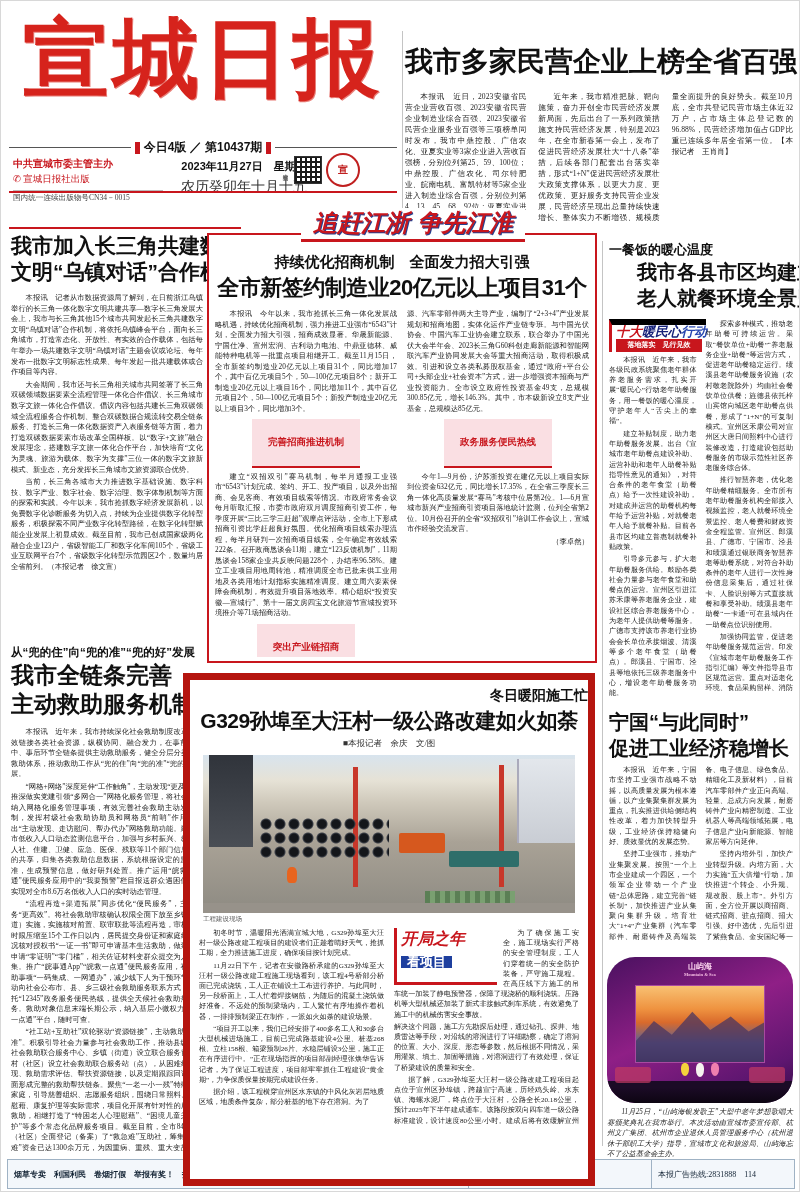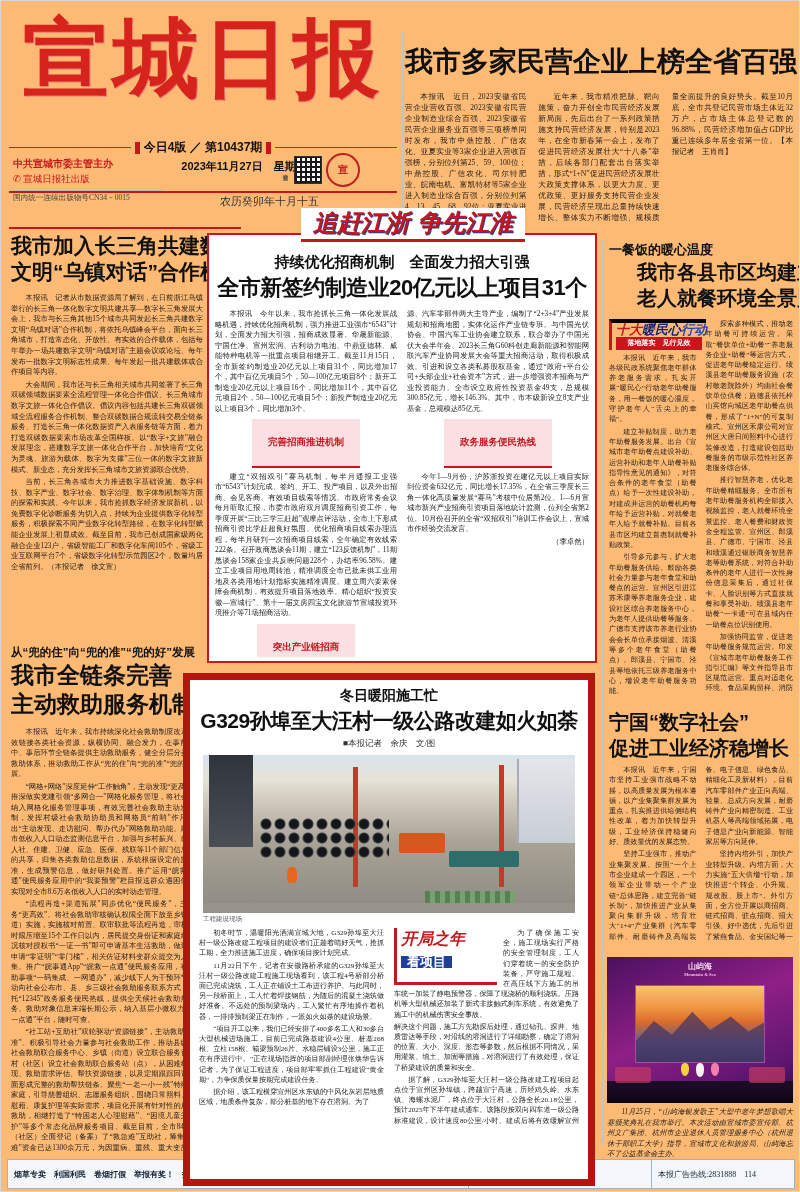--- a/index.html
+++ b/index.html
@@ -1,16 +1,16 @@
 <!DOCTYPE html>
 <html><head>
 <meta charset="utf-8">
 <style>
   html,body{margin:0;padding:0;background:#e9e9e9;}
-  .page{position:relative;width:800px;height:1192px;margin:0 auto;background:#fdba74;
+  .page{position:relative;width:800px;height:1192px;margin:0 auto;background:#ffffff;
         font-family:"Liberation Serif","DejaVu Serif",serif;color:#1c1c1c;overflow:hidden;
         border:1px solid #d8d8d8;box-sizing:border-box;text-decoration:underline;}
   .abs{position:absolute;box-sizing:border-box;}
   .hd{font-family:"Liberation Sans","DejaVu Sans",sans-serif;font-weight:bold;color:#101010;}
   .jt{text-align:justify;}
   .jt p{margin:0 0 2px;text-indent:2em;}
   .byl{text-align:right;font-size:7.4px;}
   .vline{width:1px;background:#c4c4c4;}
   .redline{background:#c8161d;}
   
@@ -29,21 +29,21 @@
   .cbox{border:2px solid #c8161d;background:#fff;}
   .banner{font-size:24px;font-weight:900;font-style:italic;color:#c8161d;background:#fff;
           padding:0 12px 2px;text-shadow:1px 1px 0 #27408f;border-bottom:3px solid #c8161d;
           font-family:"DejaVu Serif",serif;white-space:nowrap;}
   .sub{display:block;width:fit-content;margin:5px auto 4px;padding:18px 16px;background:#fadfe3;
        color:#c8161d;font-weight:bold;font-size:9.5px;border-bottom:2px solid #c8161d;
        font-family:"Liberation Sans",sans-serif;text-indent:0;}
   .cols2{column-count:2;column-gap:9px;column-fill:auto;height:100%;overflow:hidden;}
   .cols3{column-count:3;column-gap:12px;column-fill:auto;height:100%;overflow:hidden;}
   
-  .warm-badge{border-left:3px solid #c8161d;border-top:4px solid #000000;padding:2px 4px 0;
+  .warm-badge{border-left:3px solid #c8161d;border-top:6px solid #000000;padding:2px 4px 0;
               width:86px;margin-bottom:3px;}
   .warm-line1{font-weight:900;font-style:italic;font-size:13px;white-space:nowrap;}
   .warm-line1 .r{color:#c8161d;}.warm-line1 .b{color:#16227a;}.warm-line1 .bl{color:#2a48b0;}
   .warm-line2{background:#c8161d;color:#fff;font-size:7px;text-align:center;padding:1px 0;margin-top:2px;font-weight:bold;}
   .kj-badge{float:left;width:92px;height:50px;margin:0 6px 3px 0;border-left:3px solid #c8161d;
             border-bottom:3px solid #c8161d;padding:2px 4px;}
   .kj-red{color:#c8161d;font-weight:900;font-style:italic;font-size:16px;line-height:1.1;white-space:nowrap;}
   .kj-blue{display:inline-block;background:#1e3f9e;color:#fff;font-weight:bold;font-size:13px;
            padding:1px 6px;margin-top:8px;font-family:"Liberation Sans",sans-serif;}
   
@@ -71,21 +71,21 @@
   <div class="abs" style="left:12px;top:156px;width:150px;">
     <div style="color:#c8161d;font-weight:bold;font-size:10px;">中共宣城市委主管主办</div>
     <div style="color:#c8161d;font-size:9.5px;margin-top:2px;">
       <span style="color:#c8161d;">✆</span>
       <span>宣城日报社出版</span>
     </div>
     <div style="color:#444;font-size:7.6px;margin-top:4px;border-top:1px solid #bbb;padding-top:2px;">国内统一连续出版物号CN34－0015</div>
   </div>
   <div class="abs" style="left:168px;top:158px;width:150px;text-align:center;">
     <div class="hd" style="font-size:11px;">2023年11月27日　星期一</div>
-    <div style="font-size:11px;color:#333;margin-top:20px;text-align:right;">农历癸卯年十月十五</div>
+    <div style="font-size:14px;color:#333;margin-top:4px;">农历癸卯年十月十五</div>
   </div>
   <div class="abs" style="left:282px;top:152px;width:110px;display:flex;align-items:center;gap:4px;">
     <div style="writing-mode:vertical-rl;font-size:5.5px;color:#555;">宣城发布</div>
     <div class="qr"></div>
     <div class="seal">
         <span>宣</span>
       </div>
   </div>
   <div class="abs redline" style="left:8px;top:190px;width:388px;height:2px;"></div>
   <div class="abs vline" style="left:401px;top:30px;height:190px;"></div>
@@ -158,30 +158,30 @@
     <p>本报讯　近年来，我市各级民政系统聚焦老年群体养老服务需求，扎实开展“暖民心”行动老年助餐服务，用一餐饭的暖心温度，守护老年人“舌尖上的幸福”。</p>
     <p>建立补贴制度，助力老年助餐服务发展。出台《宣城市老年助餐点建设补助、运营补助和老年人助餐补贴指导性意见的通知》，对符合条件的老年食堂（助餐点）给予一次性建设补助，对建成并运营的助餐机构每年给予运营补贴，对就餐老年人给予就餐补贴。目前各县市区均建立普惠制就餐补贴政策。</p>
     <p>引导多元参与，扩大老年助餐服务供给。鼓励各类社会力量参与老年食堂和助餐点的运营。宣州区引进江苏禾康等养老服务企业，建设社区综合养老服务中心，为老年人提供助餐等服务。广德市支持该市养老行业协会会长单位承接烟波、清溪等多个老年食堂（助餐点）。郎溪县、宁国市、泾县等地依托三级养老服务中心，增设老年助餐服务功能。</p>
     <p>探索多种模式，推动老年助餐可持续运营。采取“餐饮单位+助餐”“养老服务企业+助餐”等运营方式，促进老年助餐稳定运行。绩溪县老年助餐服务设施（农村敬老院除外）均由社会餐饮单位供餐；旌德县依托梓山宾馆向城区老年助餐点供餐，形成了“1+N”的可复制模式。宣州区禾康公司对宣州区大唐日间照料中心进行装修改造，打造建设包括助餐服务的市级示范性社区养老服务综合体。</p>
     <p>推行智慧养老，优化老年助餐精细服务。全市所有老年助餐服务机构全部接入视频监控，老人就餐环境全景监控、老人餐费和财政资金全程监管。宣州区、郎溪县、广德市、宁国市、泾县和绩溪通过银联商务智慧养老等助餐系统，对符合补助条件的老年人进行一次性身份信息采集后，通过社保卡、人脸识别等方式直接就餐和享受补助。绩溪县老年助餐“一卡通”可在县域内任一助餐点位识别使用。</p>
     <p>加强协同监管，促进老年助餐服务规范运营。印发《宣城市老年助餐服务工作指引汇编》等文件指导县市区规范运营。重点对适老化环境、食品采购留样、消防安全等各环节进行检查指导，不断规范老年助餐服务机构运营管理。</p>
 
   </div>
 
   <div class="abs hd" style="left:608px;top:708px;width:184px;font-size:20px;line-height:1.3;white-space:nowrap;">
-    <div>宁国“数字社会”</div>
+    <div>宁国“与此同时”</div>
     <div>促进工业经济稳增长</div>
   </div>
   <div class="abs jt cols2" style="left:608px;top:764px;width:184px;height:184px;font-size:7.1px;line-height:10.3px;">
     <p>本报讯　近年来，宁国市坚持工业强市战略不动摇，以高质量发展为根本遵循，以产业集聚集群发展为重点，扎实推进供给侧结构性改革，着力加快转型升级，工业经济保持稳健向好、质效显优的发展态势。</p>
     <p>坚持工业强市，推动产业集聚发展。按照“一个上市企业建成一个园区，一个领军企业带动一个产业链”总体思路，建立完善“链长制”，加快推进产业从集聚向集群升级，培育壮大“1+4”产业集群（汽车零部件、耐磨铸件及高端装备、电子信息、绿色食品、精细化工及新材料），目前汽车零部件产业正向高端、轻量、总成方向发展，耐磨铸件产业向精密制造、工业机器人等高端领域拓展，电子信息产业向新能源、智能家居等方向延伸。</p>
     <p>坚持内培外引，加快产业转型升级。内培方面，大力实施“五大倍增”行动，加快推进“个转企、小升规、规改股、股上市”。外引方面，全方位开展以商招商、链式招商、驻点招商、招大引强、好中选优，先后引进了紫燕食品、金安国纪等一批“大好高”项目。鼓励上市公司“走出去”“引进来”，实现聚变裂变式发展，打造“8+5+117+X”资本市场“宁国板块”。（下转第二版）</p>
   </div>
 
-  <div class="abs photo" style="left:606px;top:956px;width:186px;height:146px;background:linear-gradient(155deg,#4a1160,#8f1f86 45%,#5e1670 80%,#340b44);">
+  <div class="abs photo" style="left:606px;top:956px;width:186px;height:146px;background:linear-gradient(155deg,#4a1160,#8f1f86 45%,#5e1670 80%,#340b44);border-radius:28px;">
     <div class="abs" style="left:50%;top:5px;transform:translateX(-50%);color:#ffd9f2;font-size:8px;font-weight:bold;text-align:center;line-height:1.2;">
       <div>山屿海</div>
       <div style="font-size:4.5px;color:#f7bce4;">Mountain &amp; Sea</div>
     </div>
     <div class="abs" style="left:28px;top:28px;width:130px;height:78px;background:linear-gradient(#f8c173 0%,#ef9340 30%,#d96a2c 48%,#53619c 75%,#2c3a70 100%);border:1px solid #a84aa0;">
       <div class="abs" style="left:0;top:0;width:100%;height:100%;background:#4a3560;opacity:.75;clip-path:polygon(0 72%,14% 46%,28% 64%,44% 34%,58% 58%,74% 40%,88% 60%,100% 48%,100% 100%,0 100%);"></div>
     </div>
     <div class="abs" style="left:0;bottom:26px;width:100%;display:flex;justify-content:center;gap:7px;">
       <div style="width:8px;height:13px;background:#f4d23c;border-radius:40% 40% 50% 50%;"></div>
       <div style="width:8px;height:14px;background:#f6f3ef;border-radius:40% 40% 50% 50%;"></div>
@@ -190,21 +190,21 @@
     <div class="abs" style="left:0;bottom:0;width:100%;height:22px;background:linear-gradient(#1b0b26 30%,#0d0512);"></div>
     <div class="abs" style="left:8px;bottom:20px;width:36px;height:16px;background:#c23a63;opacity:.7;border-radius:3px;"></div>
     <div class="abs" style="right:8px;bottom:20px;width:36px;height:16px;background:#c23a63;opacity:.7;border-radius:3px;"></div>
   </div>
   <div class="abs jt" style="left:606px;top:1106px;width:186px;font-size:7.2px;line-height:10.6px;font-style:italic;">
     <p style="text-indent:2em;margin:0;">11月25日，“山屿海银发歌王”大型中老年梦想歌唱大赛颁奖典礼在我市举行。本次活动由宣城市委宣传部、杭州文广集团、杭州市企业退休人员管理服务中心（杭州退休干部职工大学）指导，宣城市文化和旅游局、山屿海忘不了公益基金会主办。</p>
     <div class="byl" style="font-weight:bold;">本报记者　戴巍　摄</div>
   </div>
 
   <div class="abs gbox" style="left:182px;top:672px;width:412px;height:513px;">
-    <div style="text-align:center;margin-top:6px;" class="hd"><span style="font-size:14px;">冬日暖阳施工忙</span></div>
+    <div style="text-align:right;margin-top:6px;" class="hd"><span style="font-size:14px;">冬日暖阳施工忙</span></div>
     <div class="hd" style="text-align:center;font-size:21px;letter-spacing:-0.5px;white-space:nowrap;margin-top:2px;">G329孙埠至大汪村一级公路改建如火如荼</div>
     <div style="text-align:center;font-size:8.5px;color:#333;margin-top:3px;"><span style="color:#c8161d;"></span><span>■本报记者　余庆　文/图</span></div>
 
     <div class="photo" style="margin:5px auto 0;width:372px;height:158px;background:linear-gradient(#d8e4ee 0%,#e6e2d6 16%,#cfc9bb 30%,#a9a296 55%,#8d8a82 100%);position:relative;">
       <div class="abs" style="left:6px;top:0;width:44px;height:92px;background:linear-gradient(#30343b,#4a4e55);"></div>
       <div class="abs" style="right:0;top:4px;width:58px;height:84px;background:linear-gradient(#e3e7ec,#c9cdd4);border-left:2px solid #aab;"></div>
       <div class="abs" style="left:150px;top:12px;width:5px;height:120px;background:#c8372a;"></div>
       <div class="abs" style="left:296px;top:10px;width:5px;height:122px;background:#c8372a;"></div>
       <div class="abs" style="left:56px;top:62px;width:130px;height:42px;background:radial-gradient(circle at 7px 7px,#14161a 4px,#3c4048 5px,transparent 6px);background-size:14px 14px;"></div>
       <div class="abs" style="left:196px;top:78px;width:46px;height:20px;background:#d6581e;border-radius:2px;"></div>

